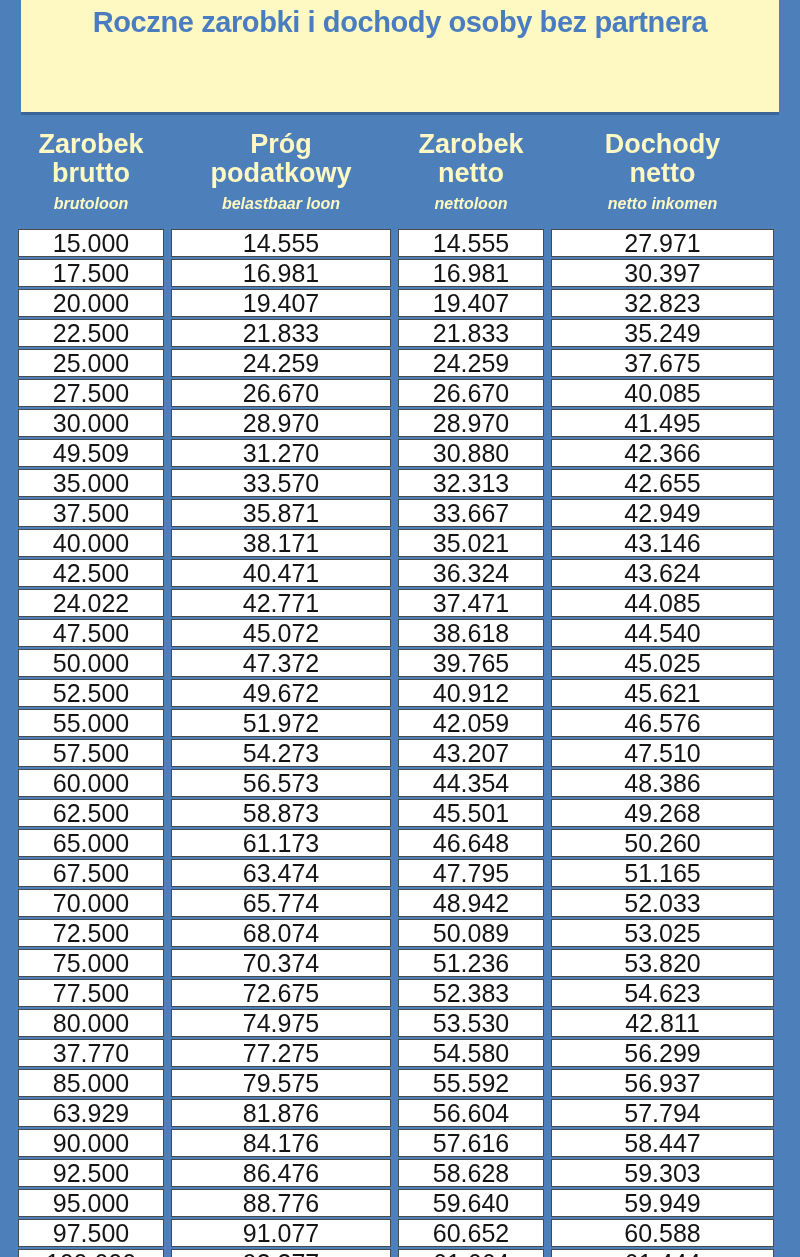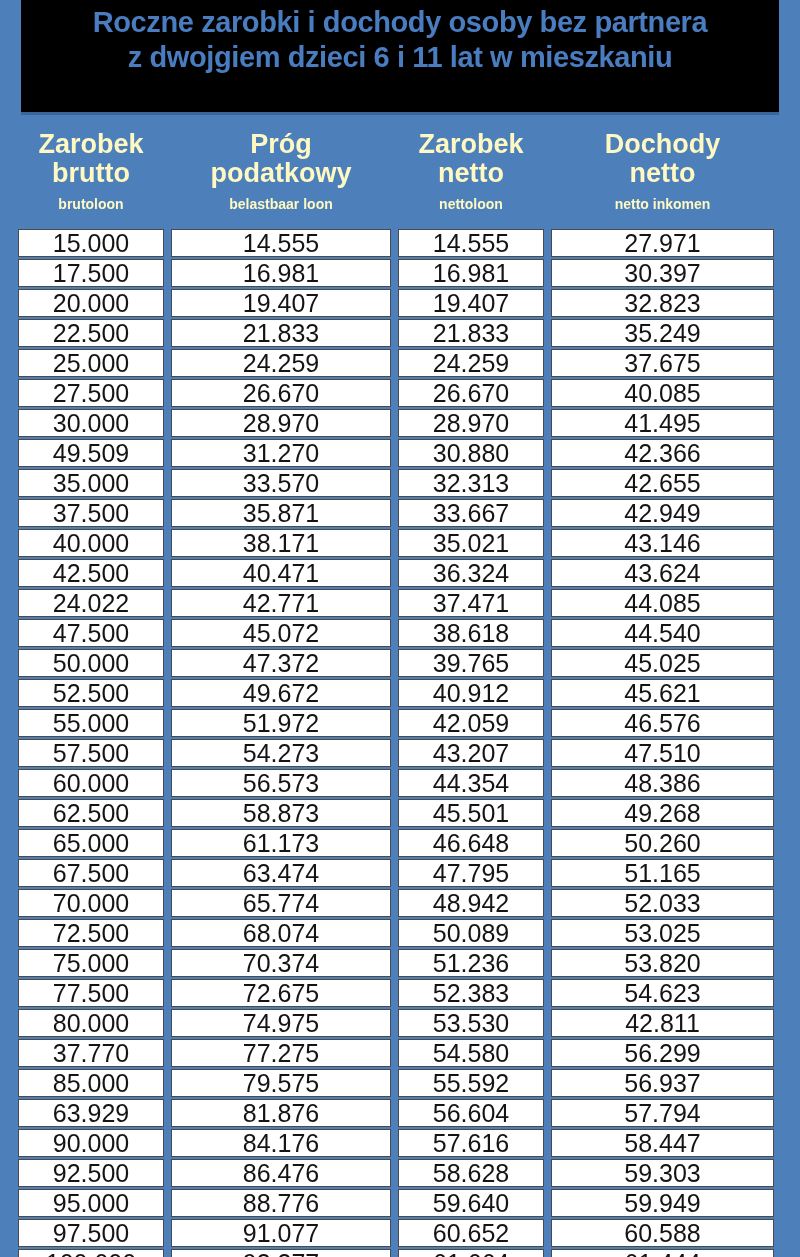--- a/index.html
+++ b/index.html
@@ -5,21 +5,21 @@
   html,body{margin:0;padding:0;}
   body{
     width:800px;height:1257px;
     background:#4d7fba;
     font-family:"Liberation Sans",sans-serif;
     overflow:hidden;
   }
   .title-box{
     margin:0 21px;
     width:758px;height:112px;
-    background:#000000;
+    background:#fef9c3;
     box-shadow:0 3px 0 #3a6598;
     text-align:center;
     box-sizing:border-box;
     padding-top:5px;
   }
   .title-line{
     font-size:29px;
     font-weight:bold;
     line-height:35px;
     color:#4a7cc0;
@@ -37,41 +37,40 @@
   col.c1{width:146px;} col.c2{width:220px;} col.c3{width:146px;} col.c4{width:223px;}
   th{
     vertical-align:top;
     padding-top:16px;
     height:96px;
     color:#fef9c3;
     font-weight:bold;
     text-align:center;
   }
   th .hline{font-size:27px;line-height:29px;}
-  th .hsub{font-size:14px;line-height:26px;margin-top:3px;}
+  th .hsub{font-size:16px;line-height:26px;font-style:italic;margin-top:3px;}
   td{
     background:#ffffff;
     border:1px solid #4a4a4a;
     height:24px;
     text-align:center;
     font-size:25px;
     line-height:24px;
     color:#141414;
     overflow:hidden;
     white-space:nowrap;
   }
 </style>
 </head>
 <body>
 
 <div>
 
   <div class="title-box">
     <div class="title-line">Roczne zarobki i dochody osoby bez partnera</div>
-    <div class="title-line">z dwojgiem dzieci 6 i 11 lat w mieszkaniu</div>
   </div>
 
   <table class="data">
     <colgroup>
       <col class="c1">
         <col class="c2">
         <col class="c3">
         <col class="c4">
     </colgroup>
     <thead>

